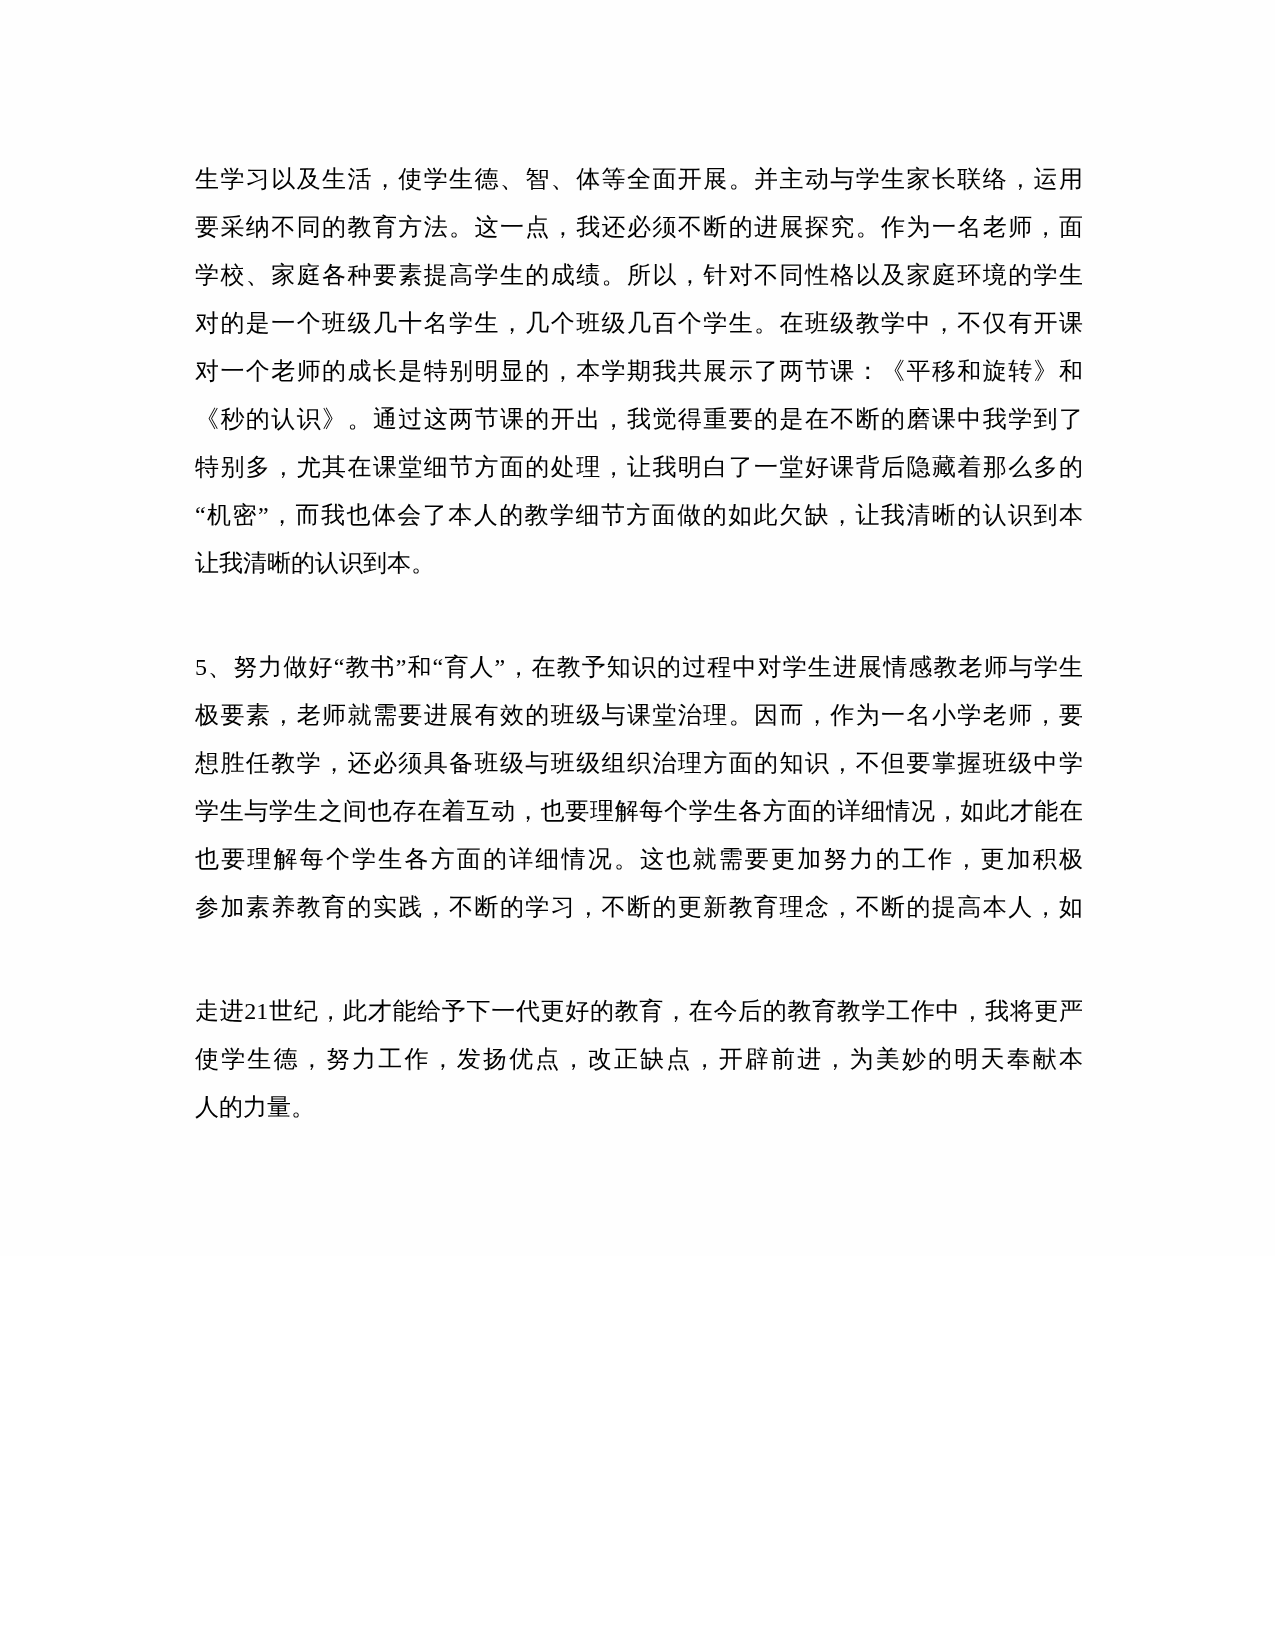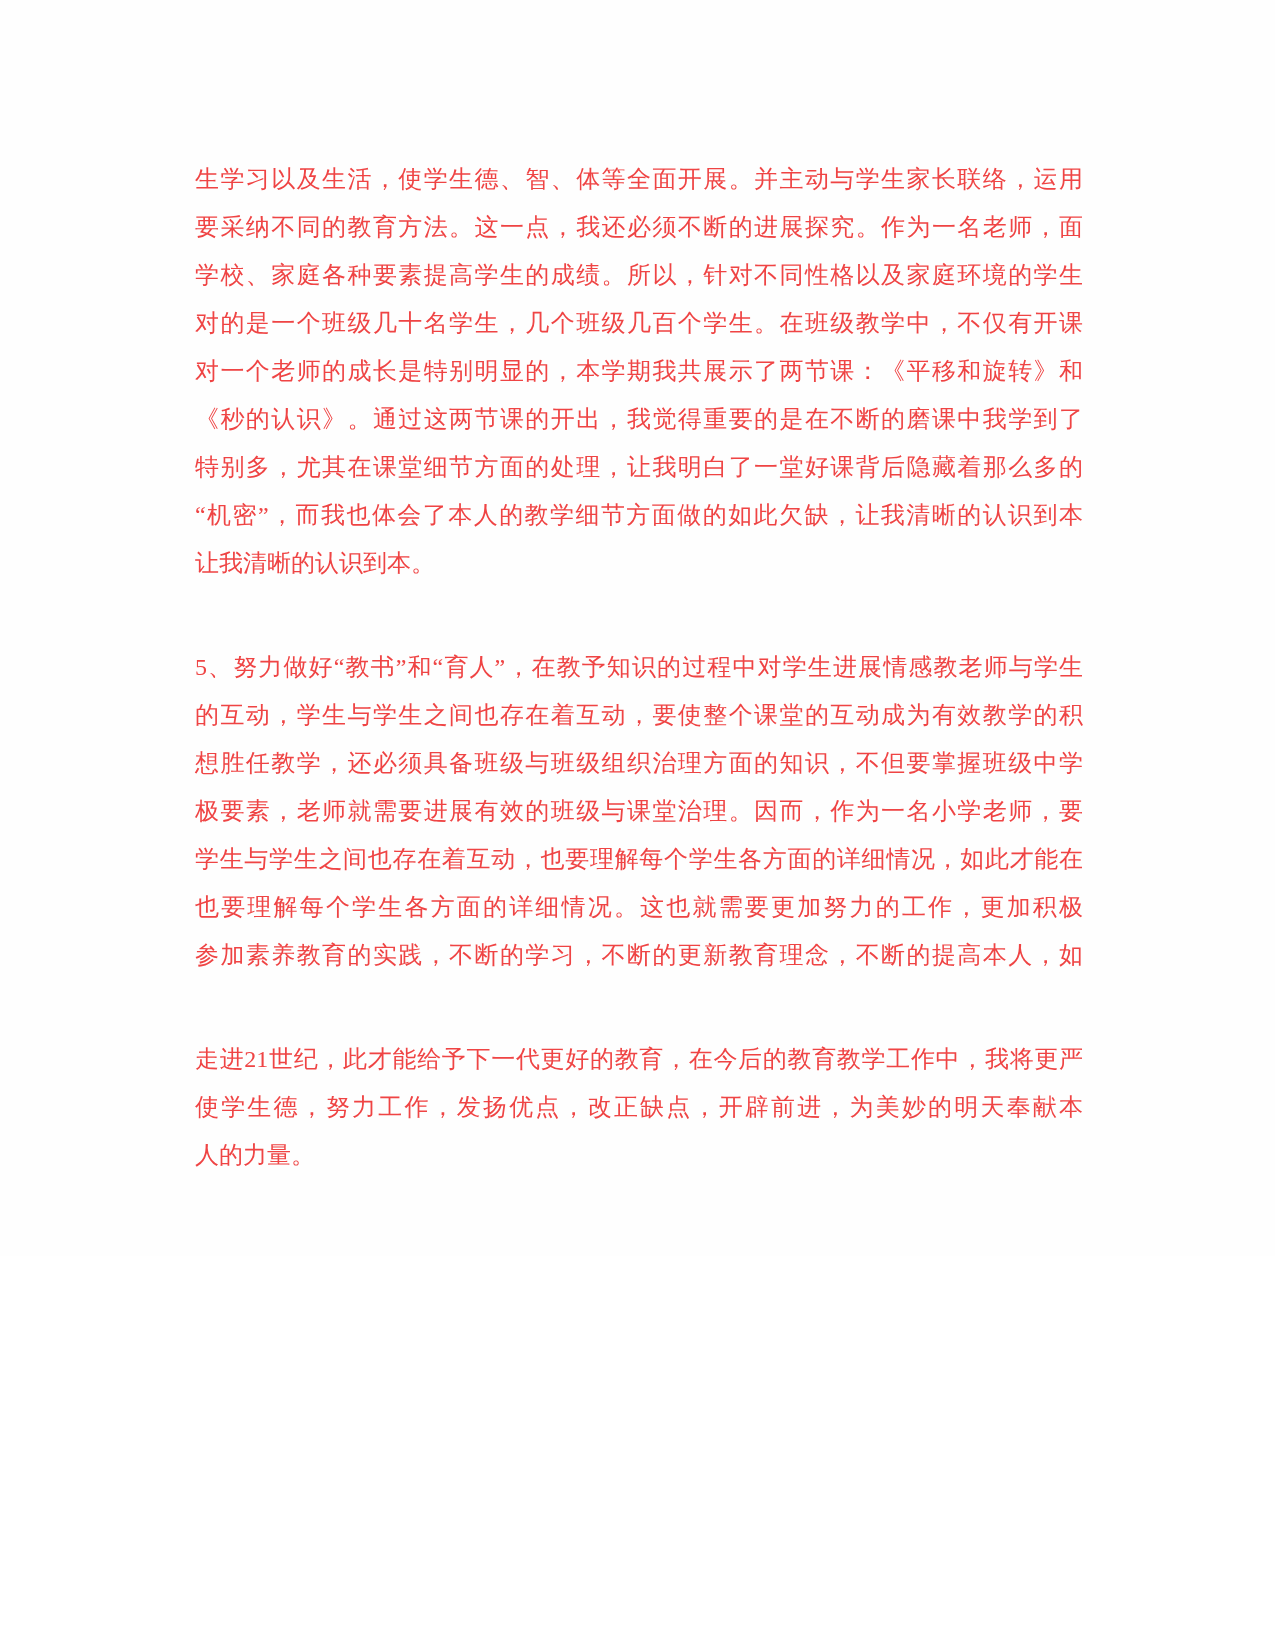--- a/index.html
+++ b/index.html
@@ -6,21 +6,21 @@
     margin: 0;
     padding: 0;
     background: #ffffff;
   }
   .page {
     position: relative;
     width: 1275px;
     height: 1256px;
     background: #fefefe;
     font-family: "Liberation Serif", "DejaVu Serif", serif;
-    color: #ef4444;
+    color: #000000;
     overflow: hidden;
   }
   .textblock {
     position: absolute;
     left: 195px;
     top: 155px;
     width: 888px;
   }
   .para {
     margin: 0 0 56px 0;
@@ -52,23 +52,22 @@
       <div class="line">对的是一个班级几十名学生，几个班级几百个学生。在班级教学中，不仅有开课</div>
       <div class="line">对一个老师的成长是特别明显的，本学期我共展示了两节课：《平移和旋转》和</div>
       <div class="line">《秒的认识》。通过这两节课的开出，我觉得重要的是在不断的磨课中我学到了</div>
       <div class="line">特别多，尤其在课堂细节方面的处理，让我明白了一堂好课背后隐藏着那么多的</div>
       <div class="line">“机密”，而我也体会了本人的教学细节方面做的如此欠缺，让我清晰的认识到本</div>
       <div class="line last">让我清晰的认识到本。</div>
     </div>
 
     <div class="para">
       <div class="line">5、努力做好“教书”和“育人”，在教予知识的过程中对学生进展情感教老师与学生</div>
-      <div class="line">的互动，学生与学生之间也存在着互动，要使整个课堂的互动成为有效教学的积</div>
+      <div class="line">极要素，老师就需要进展有效的班级与课堂治理。因而，作为一名小学老师，要</div>
       <div class="line">想胜任教学，还必须具备班级与班级组织治理方面的知识，不但要掌握班级中学</div>
-      <div class="line">极要素，老师就需要进展有效的班级与课堂治理。因而，作为一名小学老师，要</div>
       <div class="line">学生与学生之间也存在着互动，也要理解每个学生各方面的详细情况，如此才能在</div>
       <div class="line">也要理解每个学生各方面的详细情况。这也就需要更加努力的工作，更加积极</div>
       <div class="line">参加素养教育的实践，不断的学习，不断的更新教育理念，不断的提高本人，如</div>
     </div>
 
     <div class="para">
       <div class="line">走进21世纪，此才能给予下一代更好的教育，在今后的教育教学工作中，我将更严</div>
       <div class="line">使学生德，努力工作，发扬优点，改正缺点，开辟前进，为美妙的明天奉献本</div>
       <div class="line last">人的力量。</div>
     </div>

